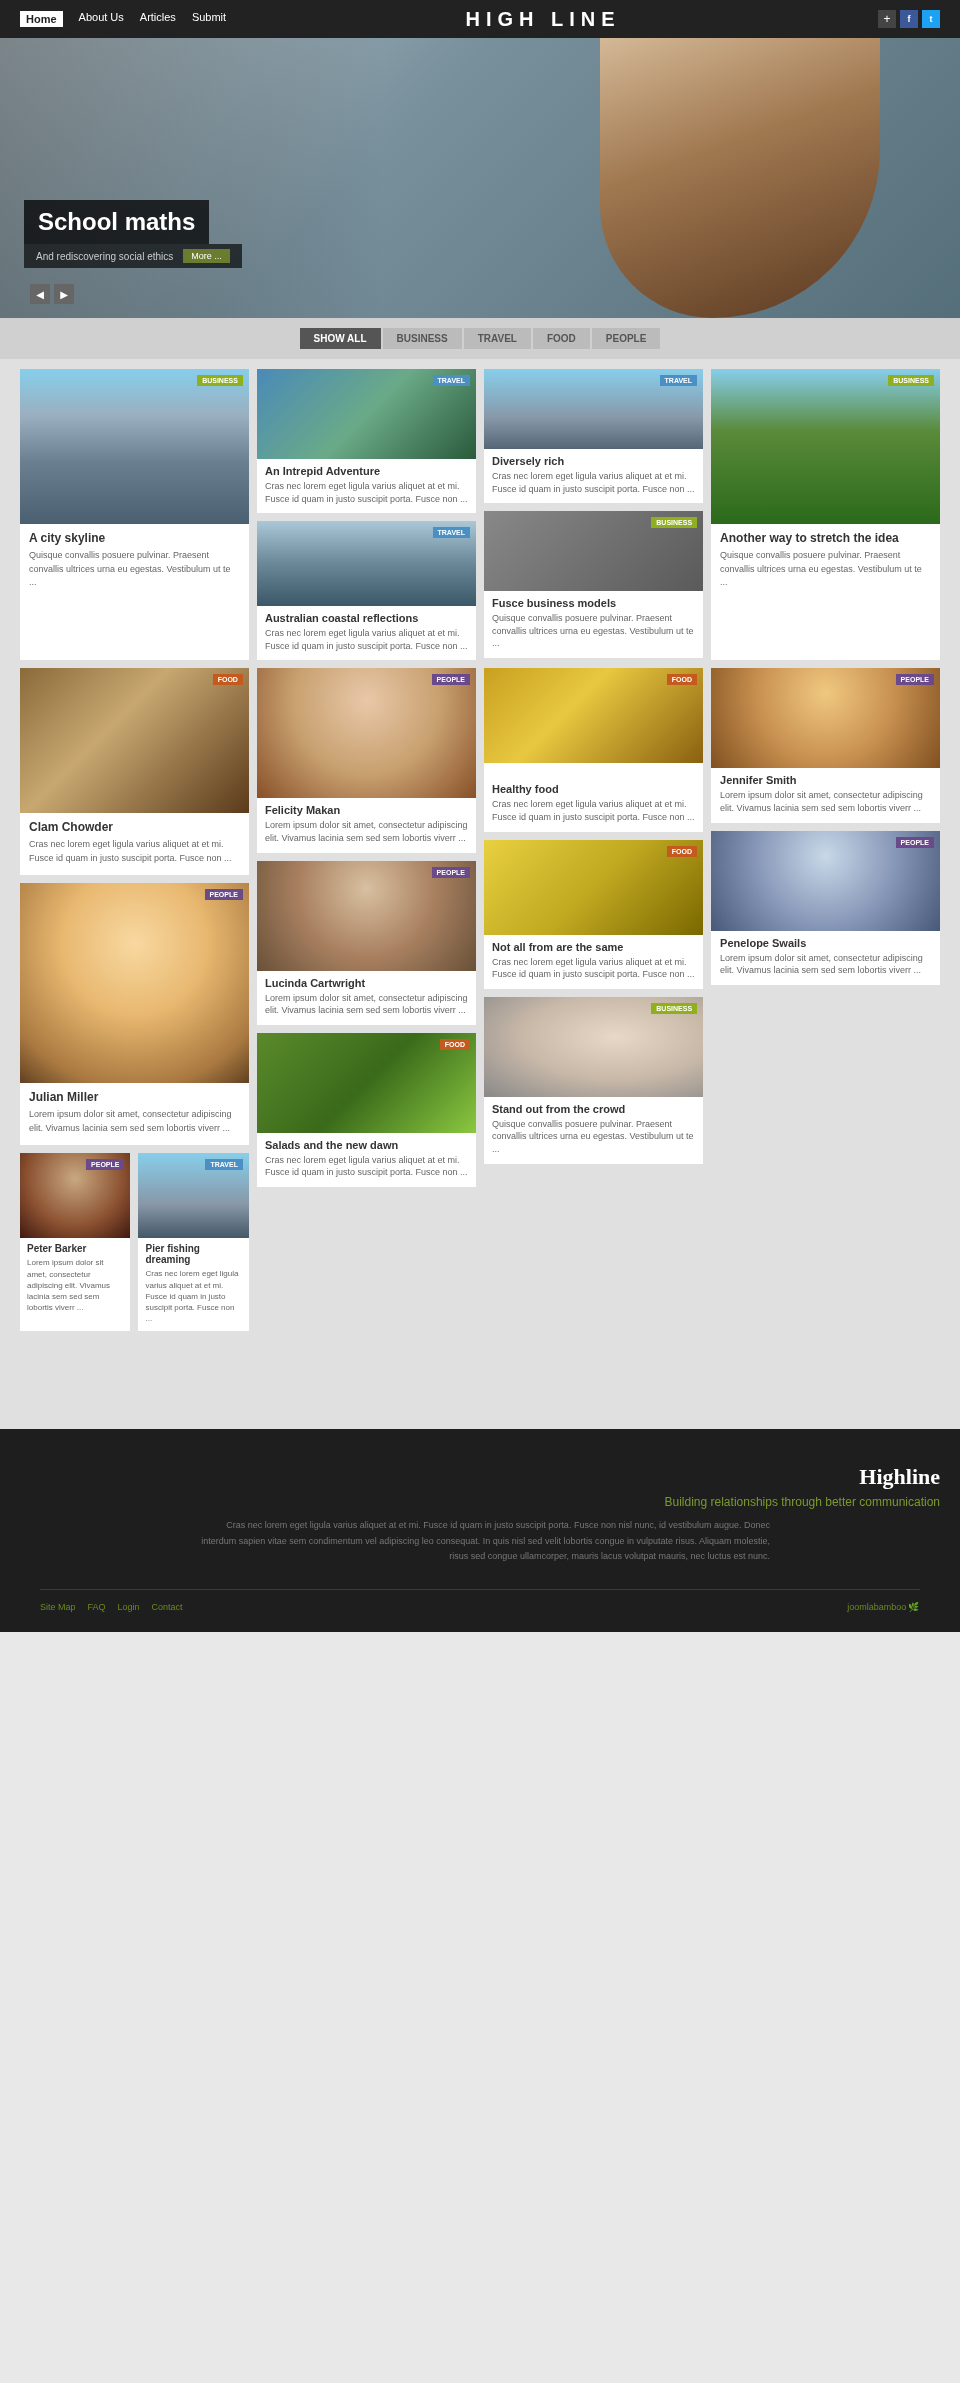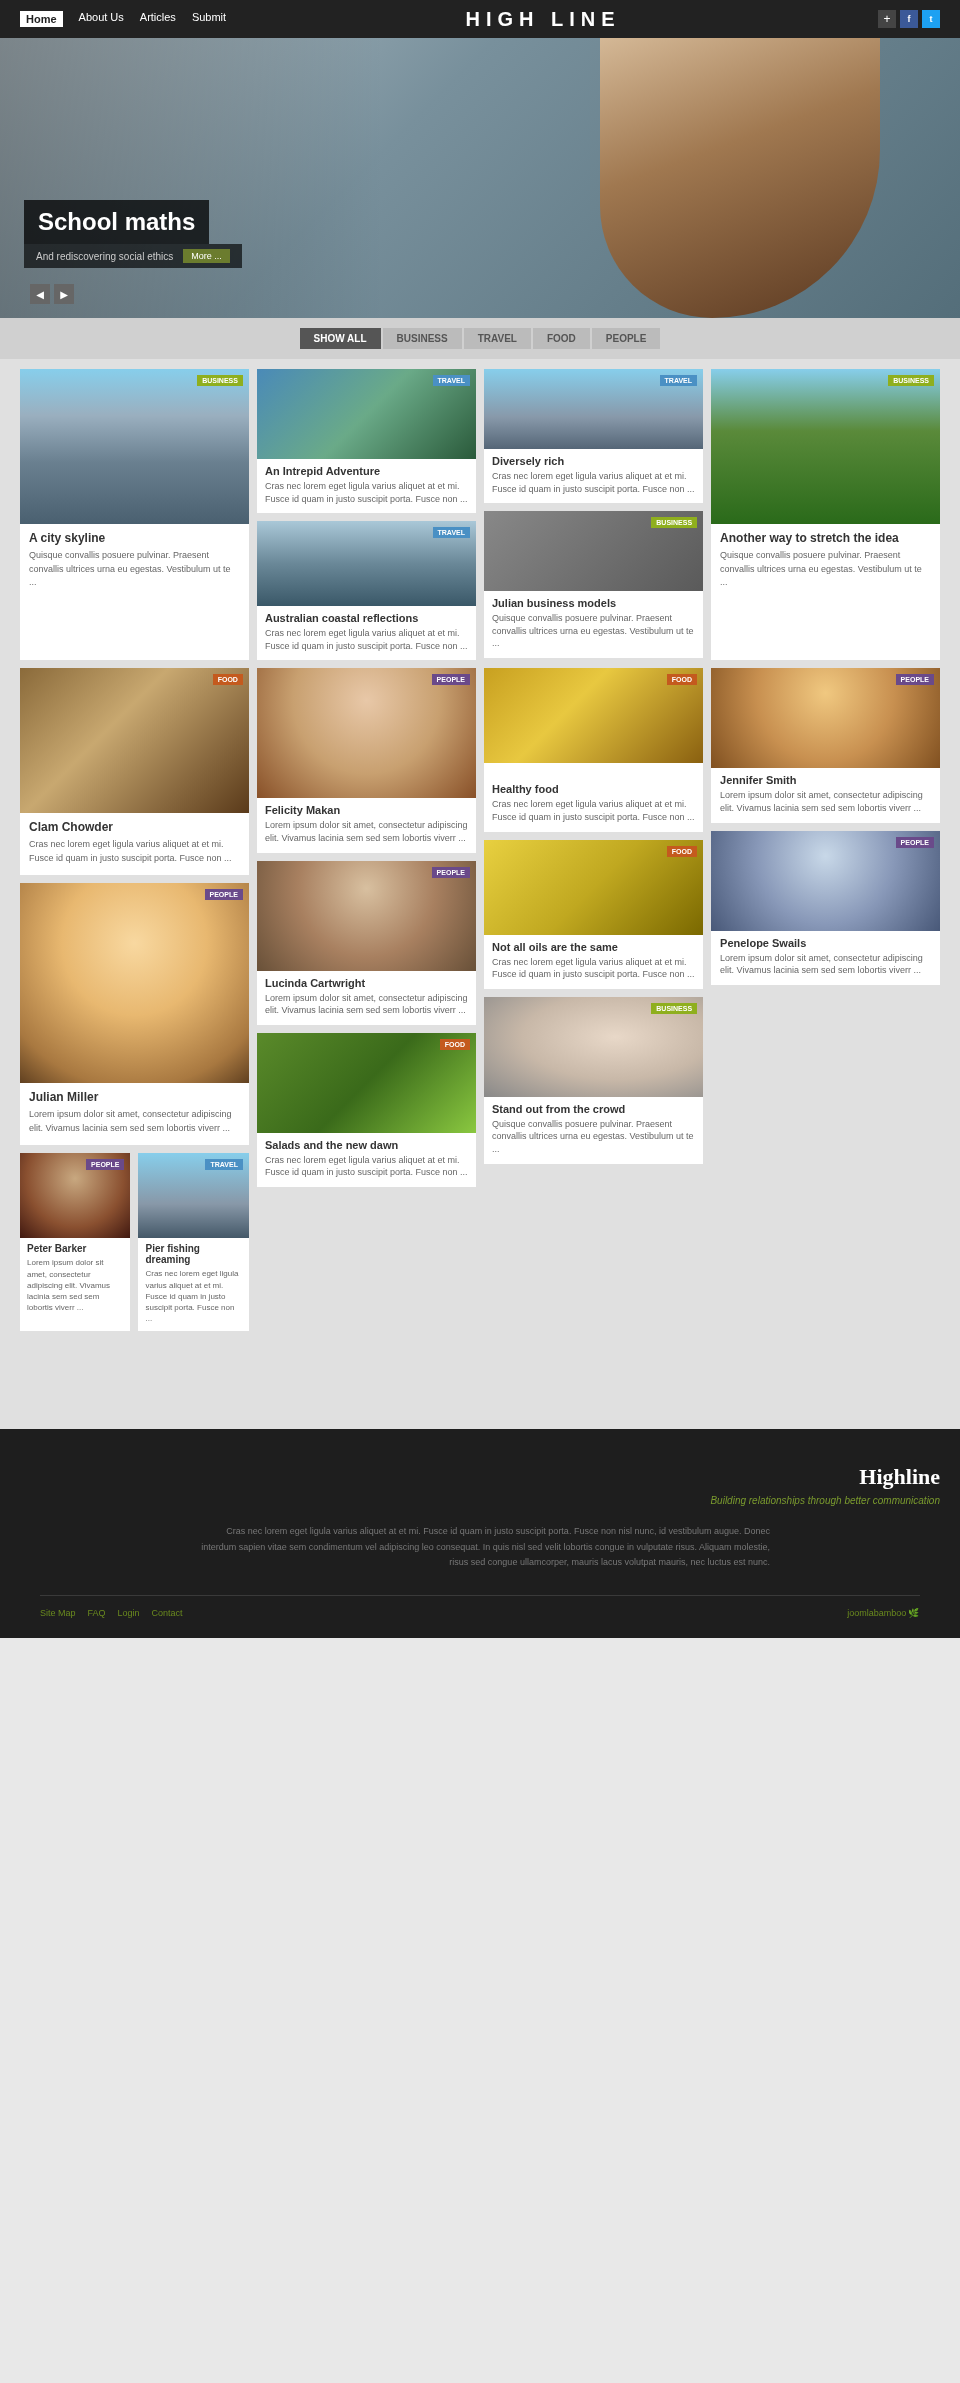--- a/index.html
+++ b/index.html
@@ -101,21 +101,21 @@
           <div style="font-size:9px;color:#666;line-height:1.4;">Cras nec lorem eget ligula varius aliquet at et mi. Fusce id quam in justo suscipit porta. Fusce non ...</div>
         </div>
       </div>
 
       <div style="background:#fff;overflow:hidden;">
         <div style="position:relative;">
           <div style="width:100%;height:80px;background:linear-gradient(135deg,#888 0%,#5a5a5a 100%);"></div>
           <span style="position:absolute;top:6px;right:6px;background:#8faf1e;color:#fff;font-size:7px;font-weight:bold;padding:2px 5px;text-transform:uppercase;">BUSINESS</span>
         </div>
         <div style="padding:6px 8px 8px;">
-          <div style="font-size:11px;font-weight:bold;color:#333;margin-bottom:3px;">Julian business models</div>
+          <div style="font-size:11px;font-weight:bold;color:#333;margin-bottom:3px;">Fusce business models</div>
           <div style="font-size:9px;color:#666;line-height:1.4;">Quisque convallis posuere pulvinar. Praesent convallis ultrices urna eu egestas. Vestibulum ut te ...</div>
         </div>
       </div>
     </div>
 
     <div style="width:232px;background:#fff;overflow:hidden;">
       <div style="position:relative;">
         <div style="width:100%;height:155px;background:linear-gradient(to bottom,#87ceeb 0%,#5a8a3a 40%,#2a6a1a 100%);"></div>
         <span style="position:absolute;top:6px;right:6px;background:#8faf1e;color:#fff;font-size:7px;font-weight:bold;padding:2px 5px;text-transform:uppercase;">BUSINESS</span>
       </div>
@@ -223,21 +223,21 @@
           <div style="font-size:9px;color:#666;line-height:1.4;">Cras nec lorem eget ligula varius aliquet at et mi. Fusce id quam in justo suscipit porta. Fusce non ...</div>
         </div>
       </div>
 
       <div style="background:#fff;overflow:hidden;">
         <div style="position:relative;">
           <div style="width:100%;height:95px;background:linear-gradient(135deg,#e8d040 0%,#c0a820 50%,#7a6800 100%);"></div>
           <span style="position:absolute;top:6px;right:6px;background:#c45a1e;color:#fff;font-size:7px;font-weight:bold;padding:2px 5px;text-transform:uppercase;">FOOD</span>
         </div>
         <div style="padding:6px 8px 8px;">
-          <div style="font-size:11px;font-weight:bold;color:#333;margin-bottom:3px;">Not all oils are the same</div>
+          <div style="font-size:11px;font-weight:bold;color:#333;margin-bottom:3px;">Not all from are the same</div>
           <div style="font-size:9px;color:#666;line-height:1.4;">Cras nec lorem eget ligula varius aliquet at et mi. Fusce id quam in justo suscipit porta. Fusce non ...</div>
         </div>
       </div>
 
       <div style="background:#fff;overflow:hidden;">
         <div style="position:relative;">
           <div style="width:100%;height:100px;background:radial-gradient(ellipse at 60% 40%,#e8d8c8 0%,#c8b8a8 50%,#888 100%);"></div>
           <span style="position:absolute;top:6px;right:6px;background:#8faf1e;color:#fff;font-size:7px;font-weight:bold;padding:2px 5px;text-transform:uppercase;">BUSINESS</span>
         </div>
         <div style="padding:6px 8px 8px;">
@@ -272,21 +272,21 @@
       </div>
     </div>
   </div>
 
 </div>
 
 <div style="height:80px;background:#e0e0e0;"></div>
 
 <footer style="background:#1e1e1e;padding:35px 20px 20px;text-align:right;">
   <div style="color:#fff;font-size:22px;font-weight:bold;margin-bottom:5px;font-family:Georgia,serif;">Highline</div>
-  <div style="color:#7a9a2e;font-size:10px;font-style:italic;margin-bottom:18px;">Building relationships through better communication</div>
+  <div style="color:#7a9a2e;font-size:12px;margin-bottom:9px;">Building relationships through better communication</div>
   <div style="color:#777;font-size:9px;line-height:1.7;max-width:580px;margin:0 auto 25px;">Cras nec lorem eget ligula varius aliquet at et mi. Fusce id quam in justo suscipit porta. Fusce non nisl nunc, id vestibulum augue. Donec interdum sapien vitae sem condimentum vel adipiscing leo consequat. In quis nisl sed velit lobortis congue in vulputate risus. Aliquam molestie, risus sed congue ullamcorper, mauris lacus volutpat mauris, nec luctus est nunc.</div>
   <div style="display:flex;justify-content:space-between;align-items:center;border-top:1px solid #3a3a3a;padding-top:12px;margin-top:10px;max-width:880px;margin:0 auto;">
     <div style="display:flex;gap:12px;">
       <a style="color:#6a8a1e;font-size:9px;text-decoration:none;">Site Map</a>
       <a style="color:#6a8a1e;font-size:9px;text-decoration:none;">FAQ</a>
       <a style="color:#6a8a1e;font-size:9px;text-decoration:none;">Login</a>
       <a style="color:#6a8a1e;font-size:9px;text-decoration:none;">Contact</a>
     </div>
     <div style="color:#6a8a1e;font-size:9px;">
       <span>joomlabamboo</span>

